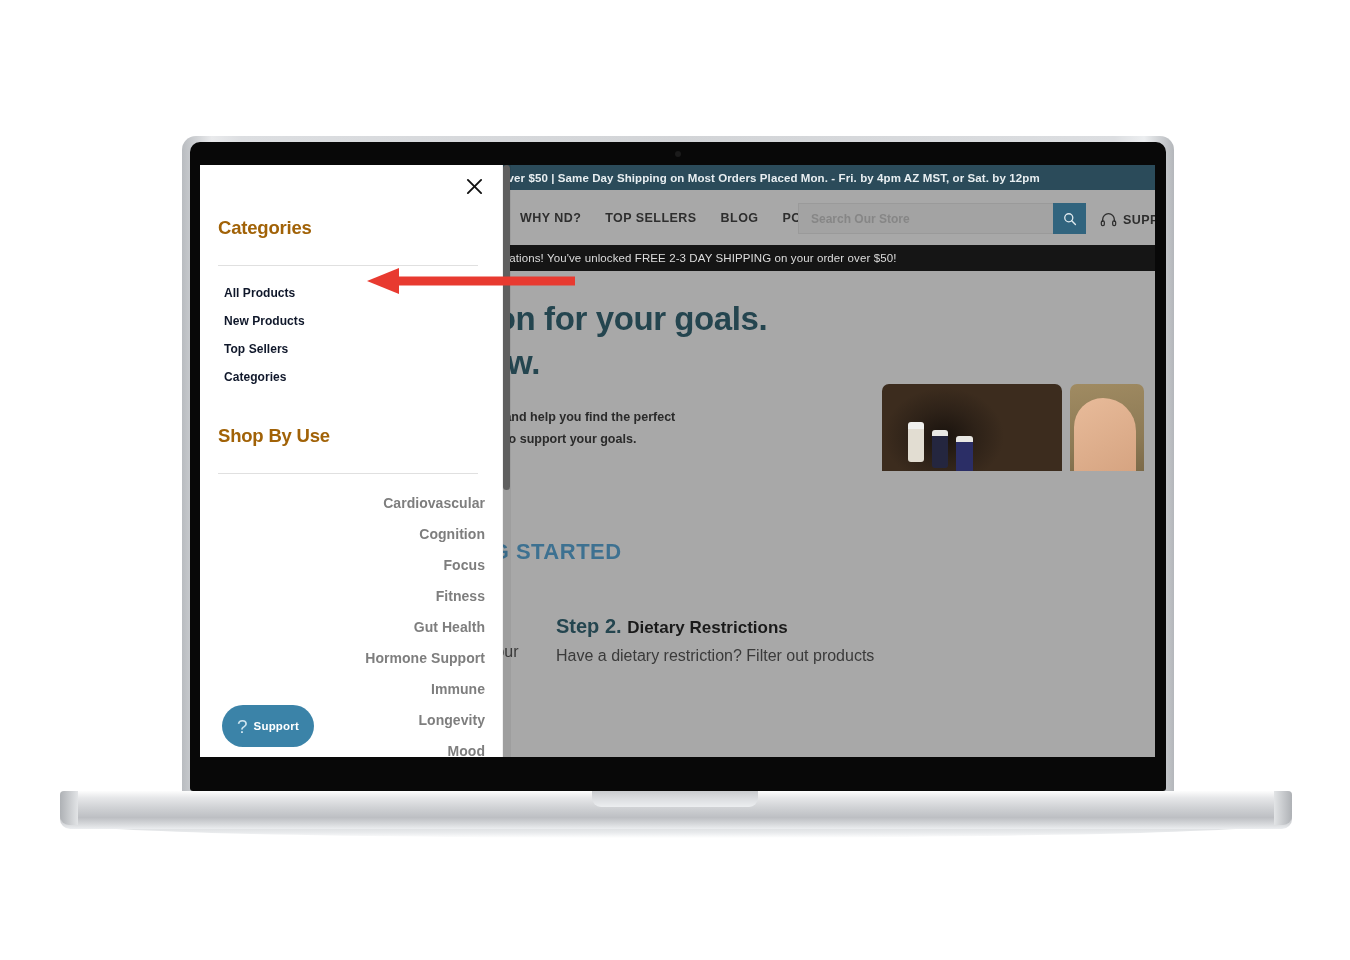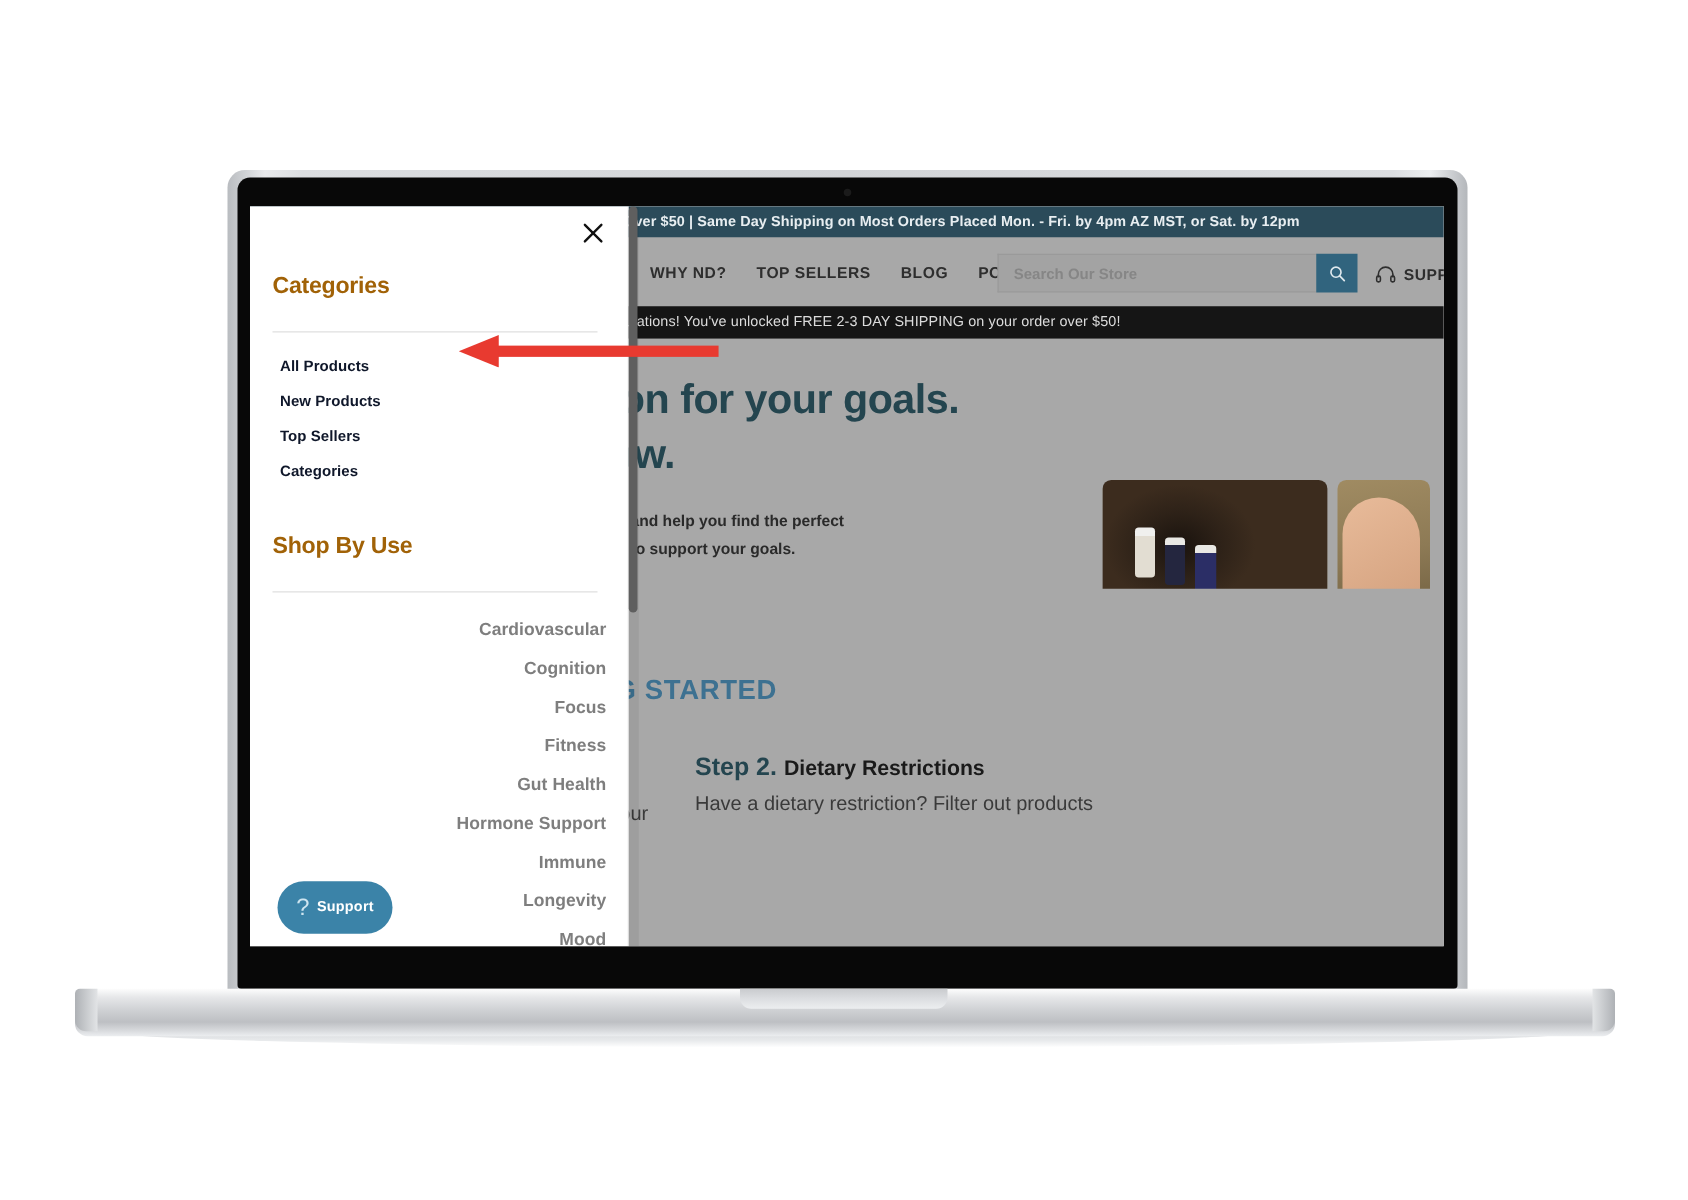--- a/index.html
+++ b/index.html
@@ -225,21 +225,21 @@
     background:#c9a86a; border-radius:4px; transform: rotate(18deg); }
 
   
   .gs { position: absolute; left: 0; top: 306px; width: 955px; height: 286px; background:#a8a8a8; }
   .gs-title {
     position: absolute; left: 208px; top: 68px;
     color: #3d7191; font-size: 22px; font-weight: 800; letter-spacing: .5px;
   }
   .gs-map { position: absolute; left: 28px; top: 24px; width: 180px; height: 90px; }
   .gs-step1 { position: absolute; left: 10px; top: 140px; width: 360px; }
-  .gs-step2 { position: absolute; left: 356px; top: 132px; width: 400px; }
+  .gs-step2 { position: absolute; left: 356px; top: 144px; width: 400px; }
   .step-head { font-size: 20px; font-weight: 800; white-space: nowrap; }
   .step-num { color: #24454f; }
   .step-name { color: #1a1a1a; font-size: 17px; }
   .step-desc { margin-top: 9px; color: #3a3a3a; font-size: 16px; white-space: nowrap; }
 
   
   .page-scrollbar {
     position: absolute; left: 303px; top: 0;
     width: 7px; height: 325px;
     background: #5f5f5f; border-radius: 4px;

